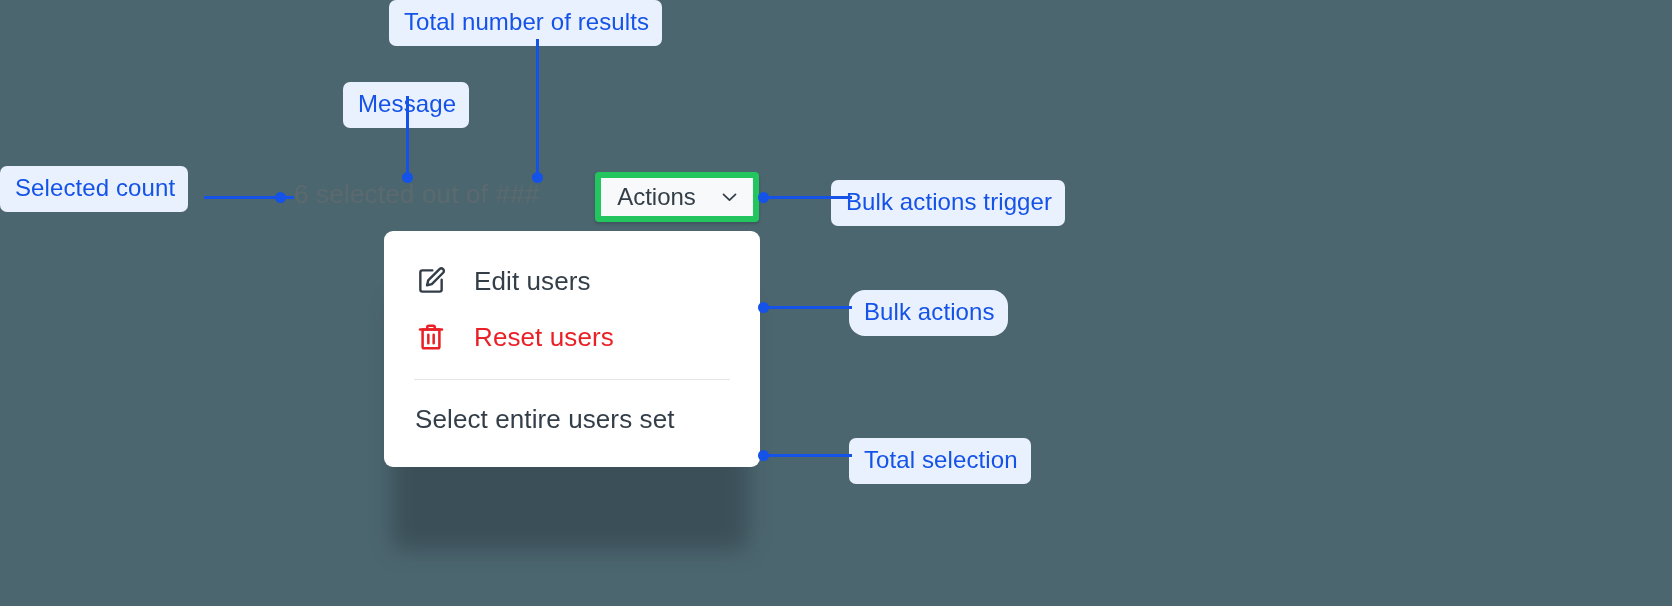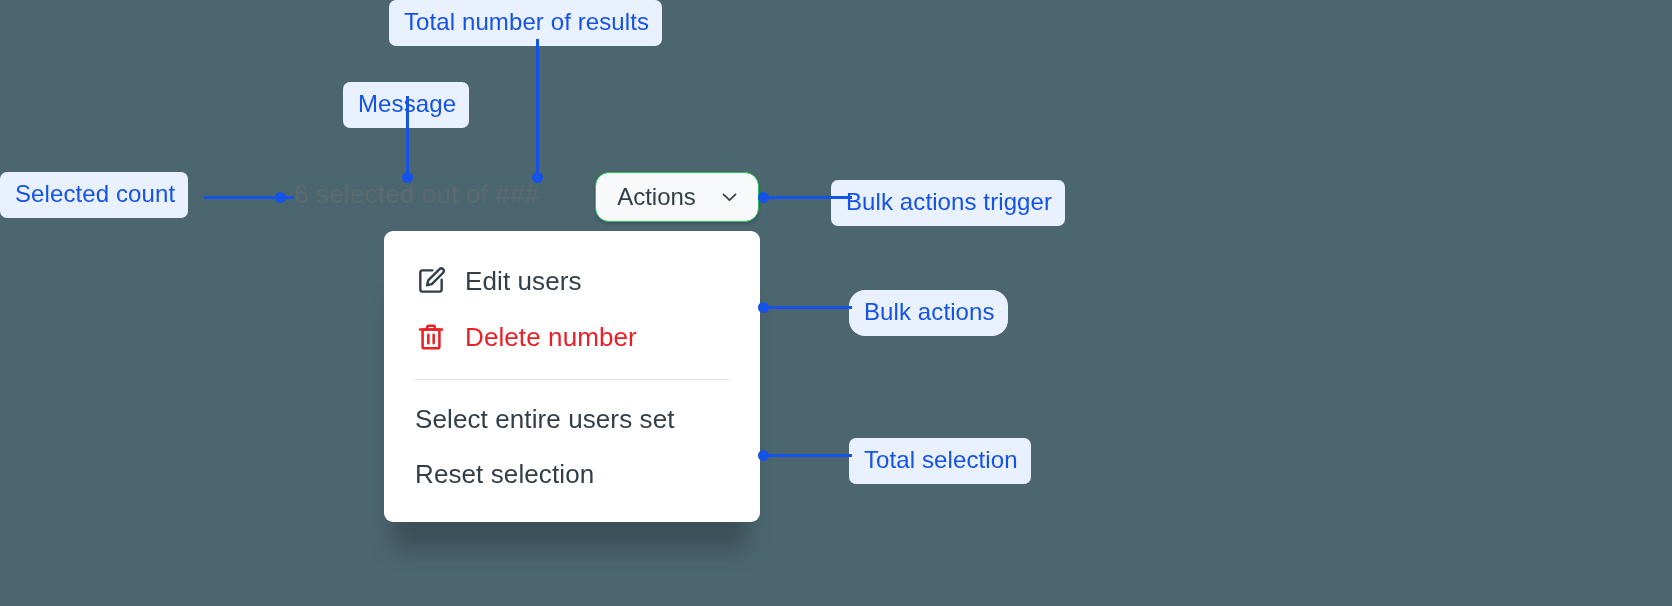--- a/index.html
+++ b/index.html
@@ -41,22 +41,22 @@
     white-space:nowrap;
     letter-spacing:.2px;
   }
 
   .actions-btn{
     position:absolute;
     left:595px;top:172px;
     width:164px;height:50px;
     box-sizing:border-box;
     background:#f8f9fa;
-    border:1px solid #22c55e;
-    border-radius:14px;
+    border:6px solid #22c55e;
+    border-radius:4px;
     box-shadow:0 2px 3px rgba(25,35,45,.28);
     display:flex;
     align-items:center;
     justify-content:center;
     gap:26px;
     color:#333e48;
     font-size:24px;
     cursor:pointer;
   }
   .chev{display:block;width:15px;height:9px;}
@@ -74,21 +74,21 @@
     left:384px;top:231px;
     width:376px;
     background:#ffffff;
     border-radius:9px;
     padding:22px 0 20px 0;
     box-sizing:border-box;
   }
   .mi{
     display:flex;
     align-items:center;
-    gap:18px;
+    gap:27px;
     padding:12px 30px 12px 31px;
     font-size:26px;
     color:#333e48;
     white-space:nowrap;
     cursor:pointer;
     letter-spacing:.1px;
     text-align:right;
   }
   .mi.danger{color:#ea2027;}
   .mi .ico{width:32px;height:32px;flex:0 0 32px;display:block;}
@@ -129,45 +129,42 @@
 
       <div class="mi danger">
         <span class="ico">
           <svg viewBox="0 0 24 24" fill="none" aria-hidden="true" width="32" height="32">
             <path d="M3.8 6.3h16.4" stroke="#ea2027" stroke-width="1.9" stroke-linecap="round"></path>
             <path d="M9.2 6.3V4.6c0-.6.5-1.1 1.1-1.1h3.4c.6 0 1.1.5 1.1 1.1v1.7" stroke="#ea2027" stroke-width="1.9" stroke-linecap="round" stroke-linejoin="round"></path>
             <path d="M5.7 6.3h12.6v13c0 .7-.6 1.2-1.2 1.2H6.9c-.7 0-1.2-.5-1.2-1.2v-13Z" stroke="#ea2027" stroke-width="1.9" stroke-linecap="round" stroke-linejoin="round"></path>
             <path d="M10 10.3v6.4M14 10.3v6.4" stroke="#ea2027" stroke-width="1.9" stroke-linecap="round"></path>
           </svg>
         </span>
-        <span>Delete number</span>
+        <span>Reset users</span>
       </div>
 
       <div class="divider"></div>
 
       <div class="mi plain">
         <span>Select entire users set</span>
       </div>
 
-      <div class="mi plain">
-        <span>Reset selection</span>
-      </div>
 
     </div>
   </div>
 
   <div class="pill" style="left:389px;top:0px;">Total number of results</div>
   <div class="vline" style="left:536px;top:39px;height:139px;"></div>
   <div class="dot" style="left:532px;top:172px;"></div>
 
   <div class="pill" style="left:343px;top:46px;margin-top:36px;">Message</div>
   <div class="vline" style="left:406px;top:96px;height:82px;"></div>
   <div class="dot" style="left:402px;top:172px;"></div>
 
-  <div class="pill" style="left:0px;top:172px;">Selected count</div>
+  <div class="pill" style="left:0px;top:166px;">Selected count</div>
   <div class="hline" style="left:204px;top:196px;width:90px;"></div>
   <div class="dot" style="left:275px;top:192px;"></div>
 
   <div class="pill" style="left:831px;top:180px;">Bulk actions trigger</div>
   <div class="hline" style="left:762px;top:196px;width:90px;"></div>
   <div class="dot" style="left:758px;top:192px;"></div>
 
   <div class="pill" style="left:849px;top:290px;border-radius:16px;">Bulk actions</div>
   <div class="hline" style="left:762px;top:306px;width:90px;"></div>
   <div class="dot" style="left:758px;top:302px;"></div>

